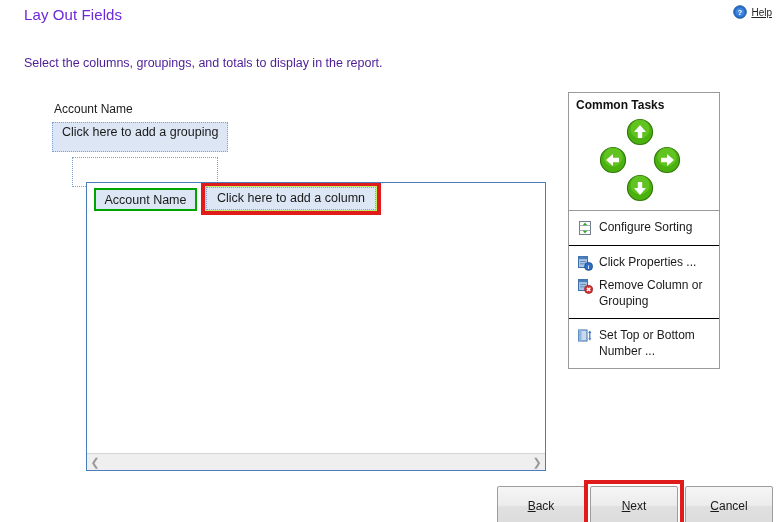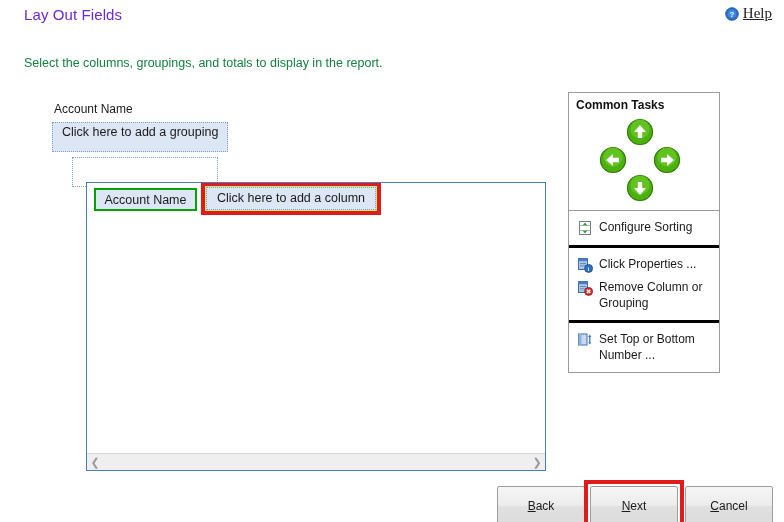--- a/index.html
+++ b/index.html
@@ -35,31 +35,30 @@
     align-items: center;
     gap: 4px;
     cursor: pointer;
   }
   .help-icon {
     width: 14px;
     height: 14px;
     display: block;
   }
   .help-text {
-    font-size: 15px;
+    font-size: 10px;
     color: #222;
     text-decoration: underline;
-    font-family: Liberation Serif, serif;
   }
   .subtitle {
     position: absolute;
     left: 24px;
     top: 56px;
     font-size: 12.5px;
-    color: #15803d;
+    color: #4c1d95;
   }
 
   
   .grouping-area {
     position: absolute;
     left: 52px;
     top: 102px;
     width: 300px;
   }
   .grouping-label {
@@ -189,21 +188,21 @@
     width: 28px;
     height: 28px;
     cursor: pointer;
   }
   .nav-up    { left: 57px; top: 0px; }
   .nav-left  { left: 30px; top: 28px; }
   .nav-right { left: 84px; top: 28px; }
   .nav-down  { left: 57px; top: 56px; }
 
   .task-group {
-    border-bottom: 3px solid #000000;
+    border-bottom: 1px solid #000000;
     padding: 5px 0 6px 0;
   }
   .task-group:last-child { border-bottom: none; }
   .task-item {
     display: flex;
     align-items: flex-start;
     gap: 6px;
     padding: 3px 6px 3px 8px;
     cursor: pointer;
   }

